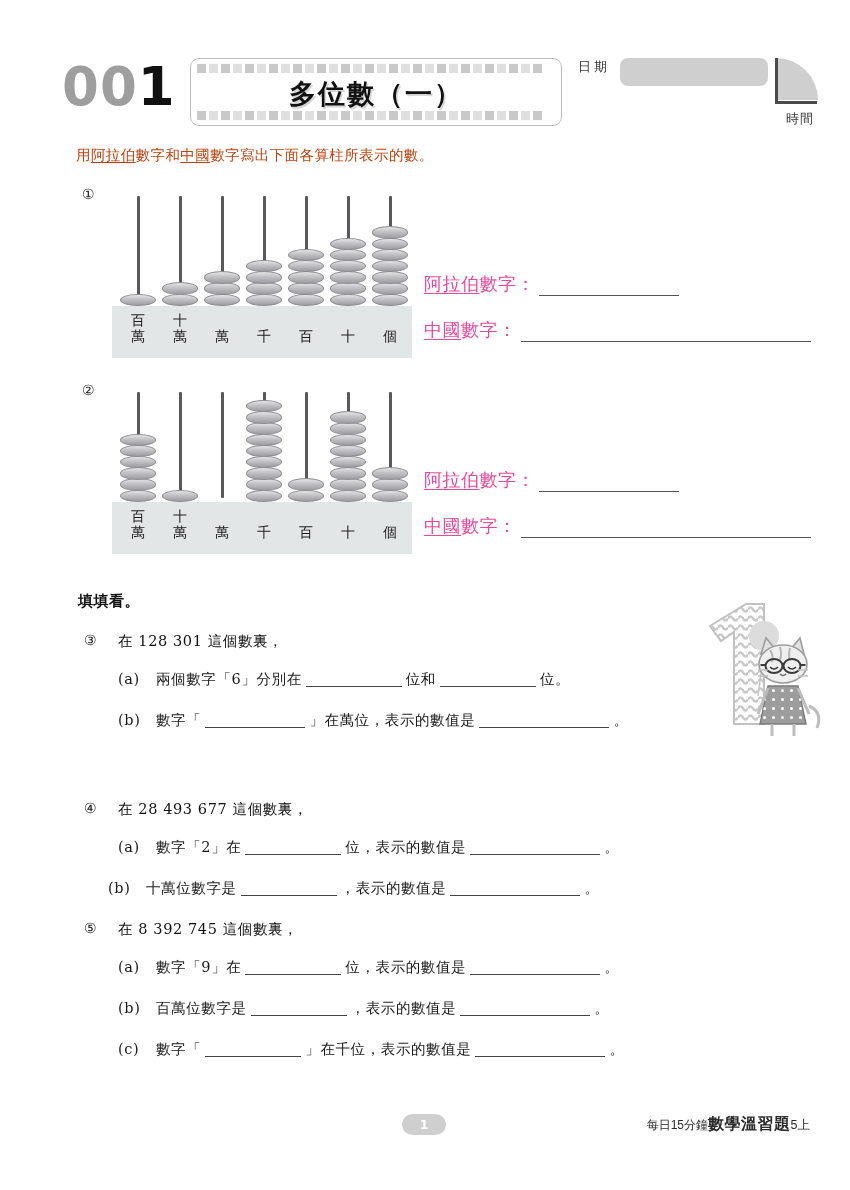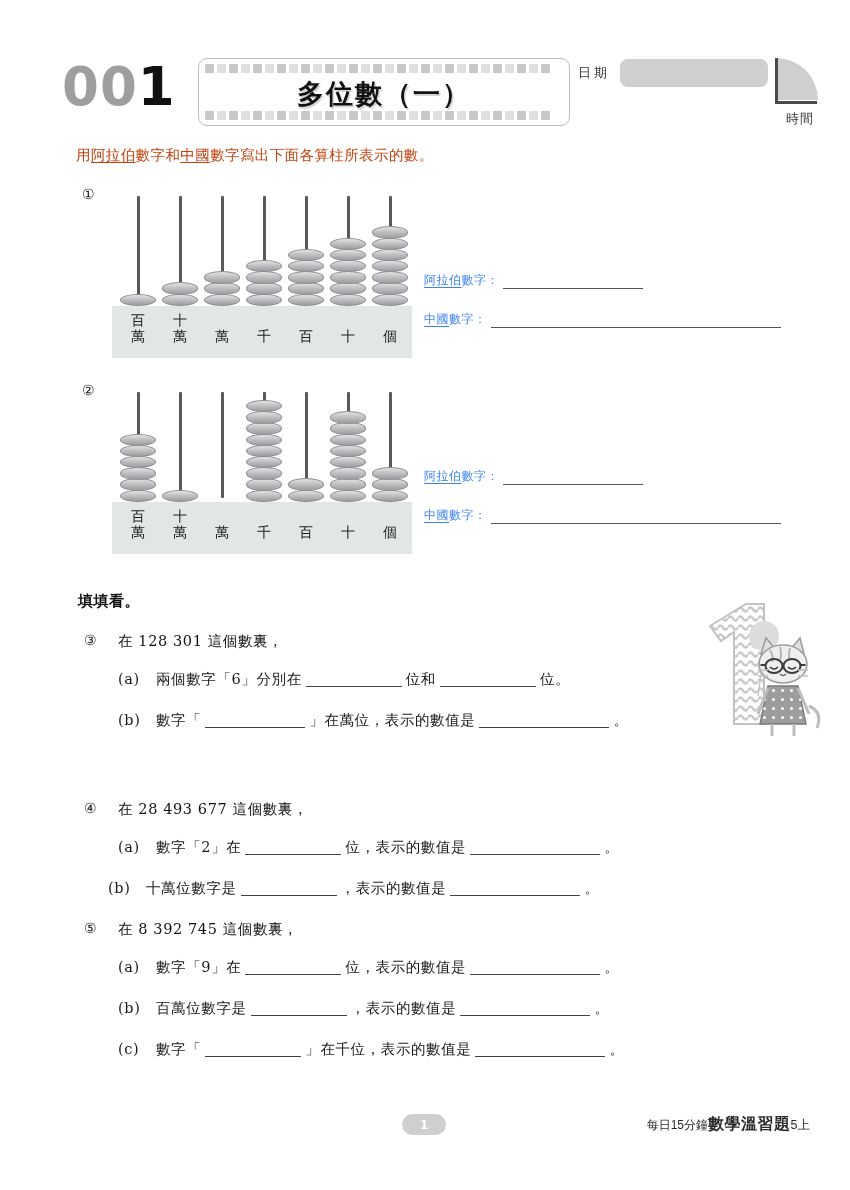--- a/index.html
+++ b/index.html
@@ -15,40 +15,40 @@
 
   .hdr-num{
     position:absolute;left:62px;top:38px;
     font-family:"DejaVu Sans","Liberation Sans",sans-serif;
     font-size:53px;font-weight:bold;letter-spacing:1px;line-height:1;
   }
   .hdr-num .zeros{color:#9e9e9e;}
   .hdr-num .one{color:#111111;}
 
   .title-plate{
-    position:absolute;left:198px;top:36px;width:372px;height:68px;
+    position:absolute;left:190px;top:36px;width:372px;height:68px;
     background:#ffffff;border:1.6px solid #bdbdbd;border-radius:9px;
     box-sizing:border-box;overflow:hidden;
   }
   .perf{position:absolute;left:6px;right:6px;height:9px;overflow:hidden;}
   .perf.top{top:5px;} .perf.bot{bottom:5px;}
   .perf i{
     display:inline-block;width:9px;height:9px;margin-right:3px;
     background:#c9c9c9;vertical-align:top;
   }
   .perf i:nth-child(even){background:#e0e0e0;}
   .title-text{
     position:absolute;left:0;right:0;top:17px;text-align:center;
     font-family:"DejaVu Sans","Liberation Sans",sans-serif;
     font-size:27px;font-weight:bold;color:#111;letter-spacing:2px;
     text-shadow:1.5px 1.5px 0 #d6d6d6;
   }
 
   .meta{position:absolute;left:578px;top:36px;width:190px;}
-  .meta-row{display:flex;align-items:center;height:29px;margin-bottom:7px;}
+  .meta-row{display:flex;height:29px;margin-bottom:7px;}
   .meta-label{
     width:42px;font-size:13px;color:#3a3a3a;letter-spacing:3px;
     font-family:"DejaVu Sans","Liberation Sans",sans-serif;
   }
   .meta-box{
     flex:1;height:28px;background:#cfcfcf;border-radius:8px;
   }
 
   .timer{position:absolute;left:772px;top:36px;width:58px;height:80px;}
   .timer-glyph{position:relative;width:46px;height:50px;}
@@ -93,21 +93,21 @@
   .base{
     position:absolute;left:0;width:300px;height:52px;background:#e2e6e6;
   }
   .base-lbl{
     position:absolute;width:40px;text-align:center;
     font-family:"DejaVu Serif","Liberation Serif",serif;
     font-size:14px;color:#1b1b1b;line-height:16px;
   }
 
   
-  .ansblock{position:absolute;font-family:"DejaVu Serif","Liberation Serif",serif;font-size:12px;color:#3b82f6;}
+  .ansblock{position:absolute;font-family:"DejaVu Serif","Liberation Serif",serif;font-size:18px;color:#ec4899;}
   .ansrow{display:flex;align-items:flex-end;margin-bottom:22px;white-space:nowrap;}
   .ansrow .lbl{letter-spacing:.5px;}
   .ansrow .lbl .u{text-decoration:underline;text-underline-offset:3px;}
   .rule{
     display:inline-block;border-bottom:1.2px solid #555;height:13px;margin-left:4px;
   }
 
   
   .section-head{
     position:absolute;left:78px;font-size:15px;font-weight:bold;color:#111;

